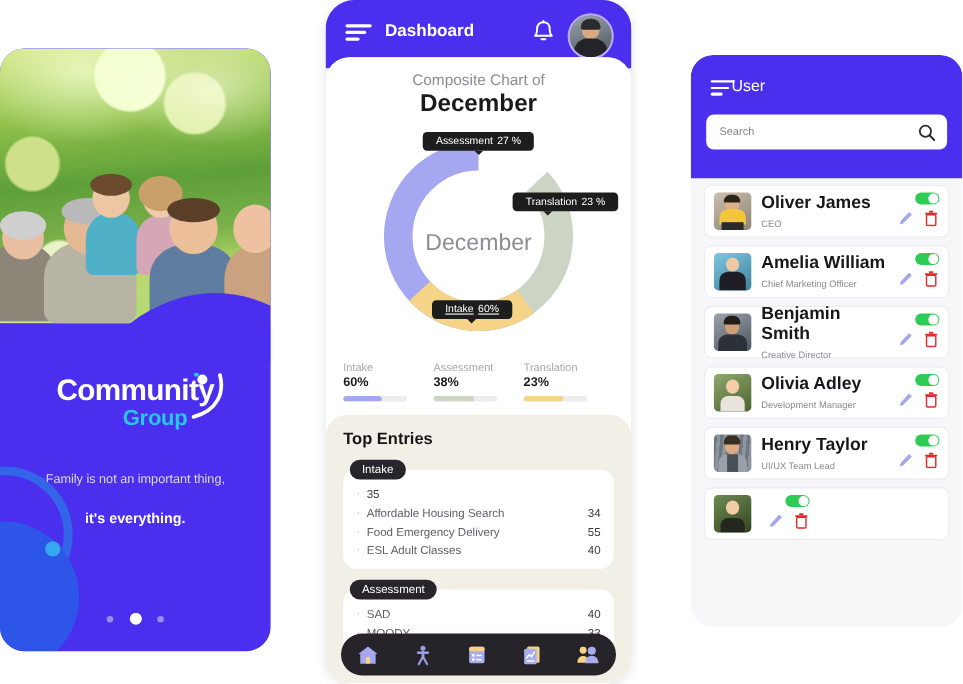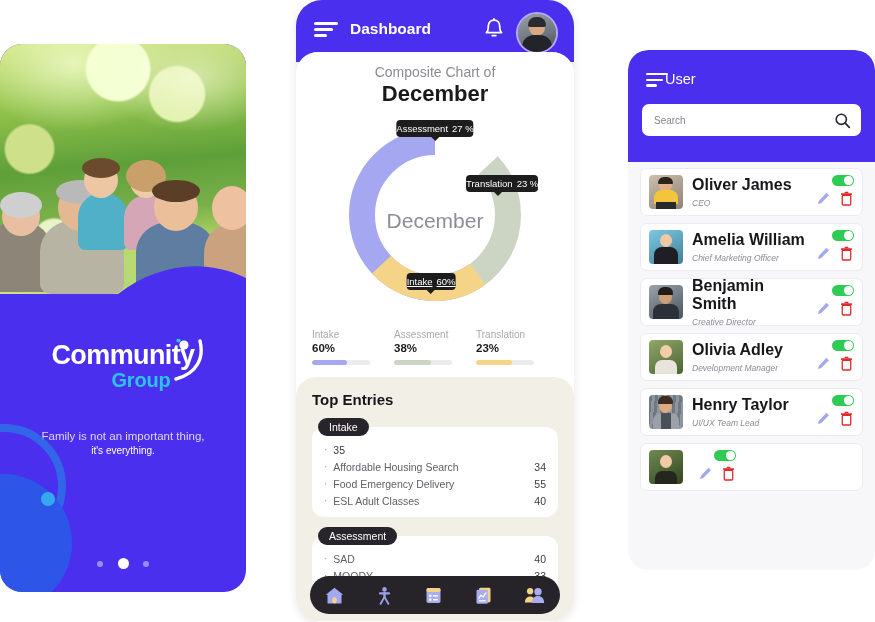--- a/index.html
+++ b/index.html
@@ -27,21 +27,21 @@
 
   #left-wave{position:absolute;left:0;top:196px;width:246px;height:90px;}
   #left-content{position:absolute;left:0;top:282px;width:246px;}
   #logo-wrap{position:relative;text-align:center;margin-top:16px;height:62px;}
   #logo-community{font-size:27px;font-weight:700;color:#fff;letter-spacing:-.6px;
     line-height:1;display:inline-block;}
   #logo-group{font-size:20px;font-weight:700;color:#29c6e8;letter-spacing:-.2px;
     display:block;margin-top:1px;margin-left:36px;line-height:1;}
   #logo-swoosh{position:absolute;right:40px;top:-3px;}
   #tagline-1{color:#ddd8fb;font-size:11.5px;text-align:center;margin-top:26px;}
-  #tagline-2{color:#ffffff;font-size:10px;font-weight:400;text-align:center;margin-top:3px;}
+  #tagline-2{color:#ffffff;font-size:13px;font-weight:700;text-align:center;margin-top:21px;}
 
   #left-decor{position:absolute;left:0;bottom:0;width:246px;height:180px;overflow:hidden;}
   .ring{position:absolute;border-radius:50%;border:8px solid #2f6fe8;opacity:.85;}
   .blob{position:absolute;border-radius:50%;background:#2d55e8;}
   .dotsm{position:absolute;border-radius:50%;background:#36a8ef;}
   #pager{position:absolute;left:0;bottom:20px;width:246px;text-align:center;}
   .pdot{display:inline-block;width:6px;height:6px;border-radius:50%;
     background:#9a8df5;margin:0 5px;vertical-align:middle;}
   .pdot.active{width:11px;height:11px;background:#ffffff;}
 
@@ -65,21 +65,21 @@
     background:#ffffff;border-radius:22px 22px 0 0;overflow:hidden;}
   #chart-card{background:#fff;padding-top:12px;}
   #chart-sub{text-align:center;color:#8b8b93;font-size:14px;}
   #chart-month{text-align:center;color:#1a1a1a;font-size:22px;font-weight:700;margin-top:1px;}
 
   #donut-area{position:relative;width:278px;height:212px;margin-top:6px;}
   #donut-svg{position:absolute;left:50%;top:2px;transform:translateX(-50%);}
   #donut-center-label{position:absolute;left:0;top:96px;width:278px;text-align:center;
     color:#8d8d95;font-size:21px;}
   .tag{position:absolute;background:#1d1d1d;color:#fff;font-size:9.5px;
-    padding:3px 0;border-radius:4px;white-space:nowrap;}
+    padding:3px 12px;border-radius:4px;white-space:nowrap;}
   .tag .pct{margin-left:4px;}
   .tag:after{content:"";position:absolute;left:50%;margin-left:-4px;bottom:-4px;
     border-left:4px solid transparent;border-right:4px solid transparent;
     border-top:4px solid #1d1d1d;}
   #tag-assessment{left:50%;transform:translateX(-50%);top:7px;}
   #tag-translation{left:170px;top:62px;}
   #tag-translation:after{left:32px;}
   #tag-intake{left:50%;transform:translateX(-58%);top:160px;text-decoration:underline;}
 
   #legend{display:flex;padding:4px 16px 12px 16px;}
@@ -124,21 +124,21 @@
   #search-input::placeholder{color:#84848c;}
 
   #user-list{position:absolute;left:0;top:118px;width:247px;padding:0 12px;box-sizing:border-box;}
   .user-row{background:#fff;border-radius:7px;height:48px;margin-bottom:7px;
     display:flex;align-items:center;padding:0 8px;box-sizing:border-box;
     border:1px solid #eceaf2;position:relative;}
   .u-avatar{width:34px;height:34px;border-radius:4px;overflow:hidden;
     margin-right:9px;flex:0 0 34px;position:relative;background:#888;}
   .u-text{flex:1;min-width:0;}
   .u-name{font-size:16px;font-weight:700;color:#17171b;line-height:1.15;}
-  .u-role{font-size:8.5px;color:#8b8b93;margin-top:4px;font-style:italic;}
+  .u-role{font-size:8.5px;color:#8b8b93;margin-top:4px;}
   .u-actions{width:44px;height:36px;position:relative;flex:0 0 44px;}
   .toggle{position:absolute;right:0;top:1px;width:22px;height:11px;border-radius:6px;
     background:#2ecc55;cursor:pointer;}
   .toggle:after{content:"";position:absolute;right:1.3px;top:1.3px;width:8.4px;height:8.4px;
     border-radius:50%;background:#fff;}
   .pencil{position:absolute;right:24px;top:18px;cursor:pointer;}
   .trash{position:absolute;right:1px;top:17px;cursor:pointer;}
 </style>
 </head>
 <body>

